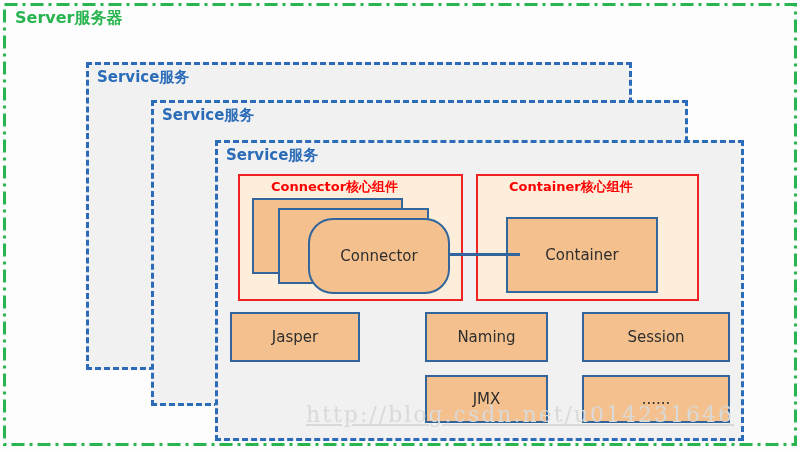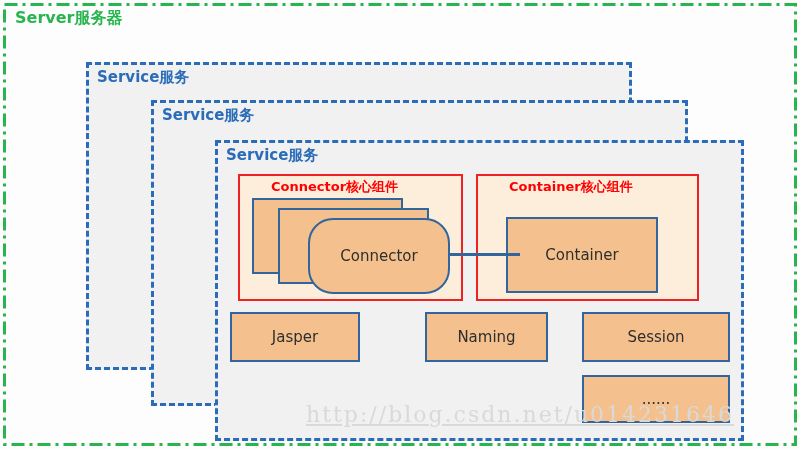--- a/index.html
+++ b/index.html
@@ -120,16 +120,17 @@
   <div class="core-group" id="container-group">
     <div class="core-label">Container核心组件</div>
     <div class="obox container-inner">Container</div>
   </div>
 
   <div class="connect-line"></div>
 
   <div class="obox cb-r1 cb-c1">Jasper</div>
   <div class="obox cb-r1 cb-c2">Naming</div>
   <div class="obox cb-r1 cb-c3">Session</div>
+  <div class="obox cb-r2 cb-c2">JMX</div>
   <div class="obox cb-r2 cb-c3">......</div>
 </div>
 
 <div class="watermark">http://blog.csdn.net/u014231646</div>
 
 </body></html>

